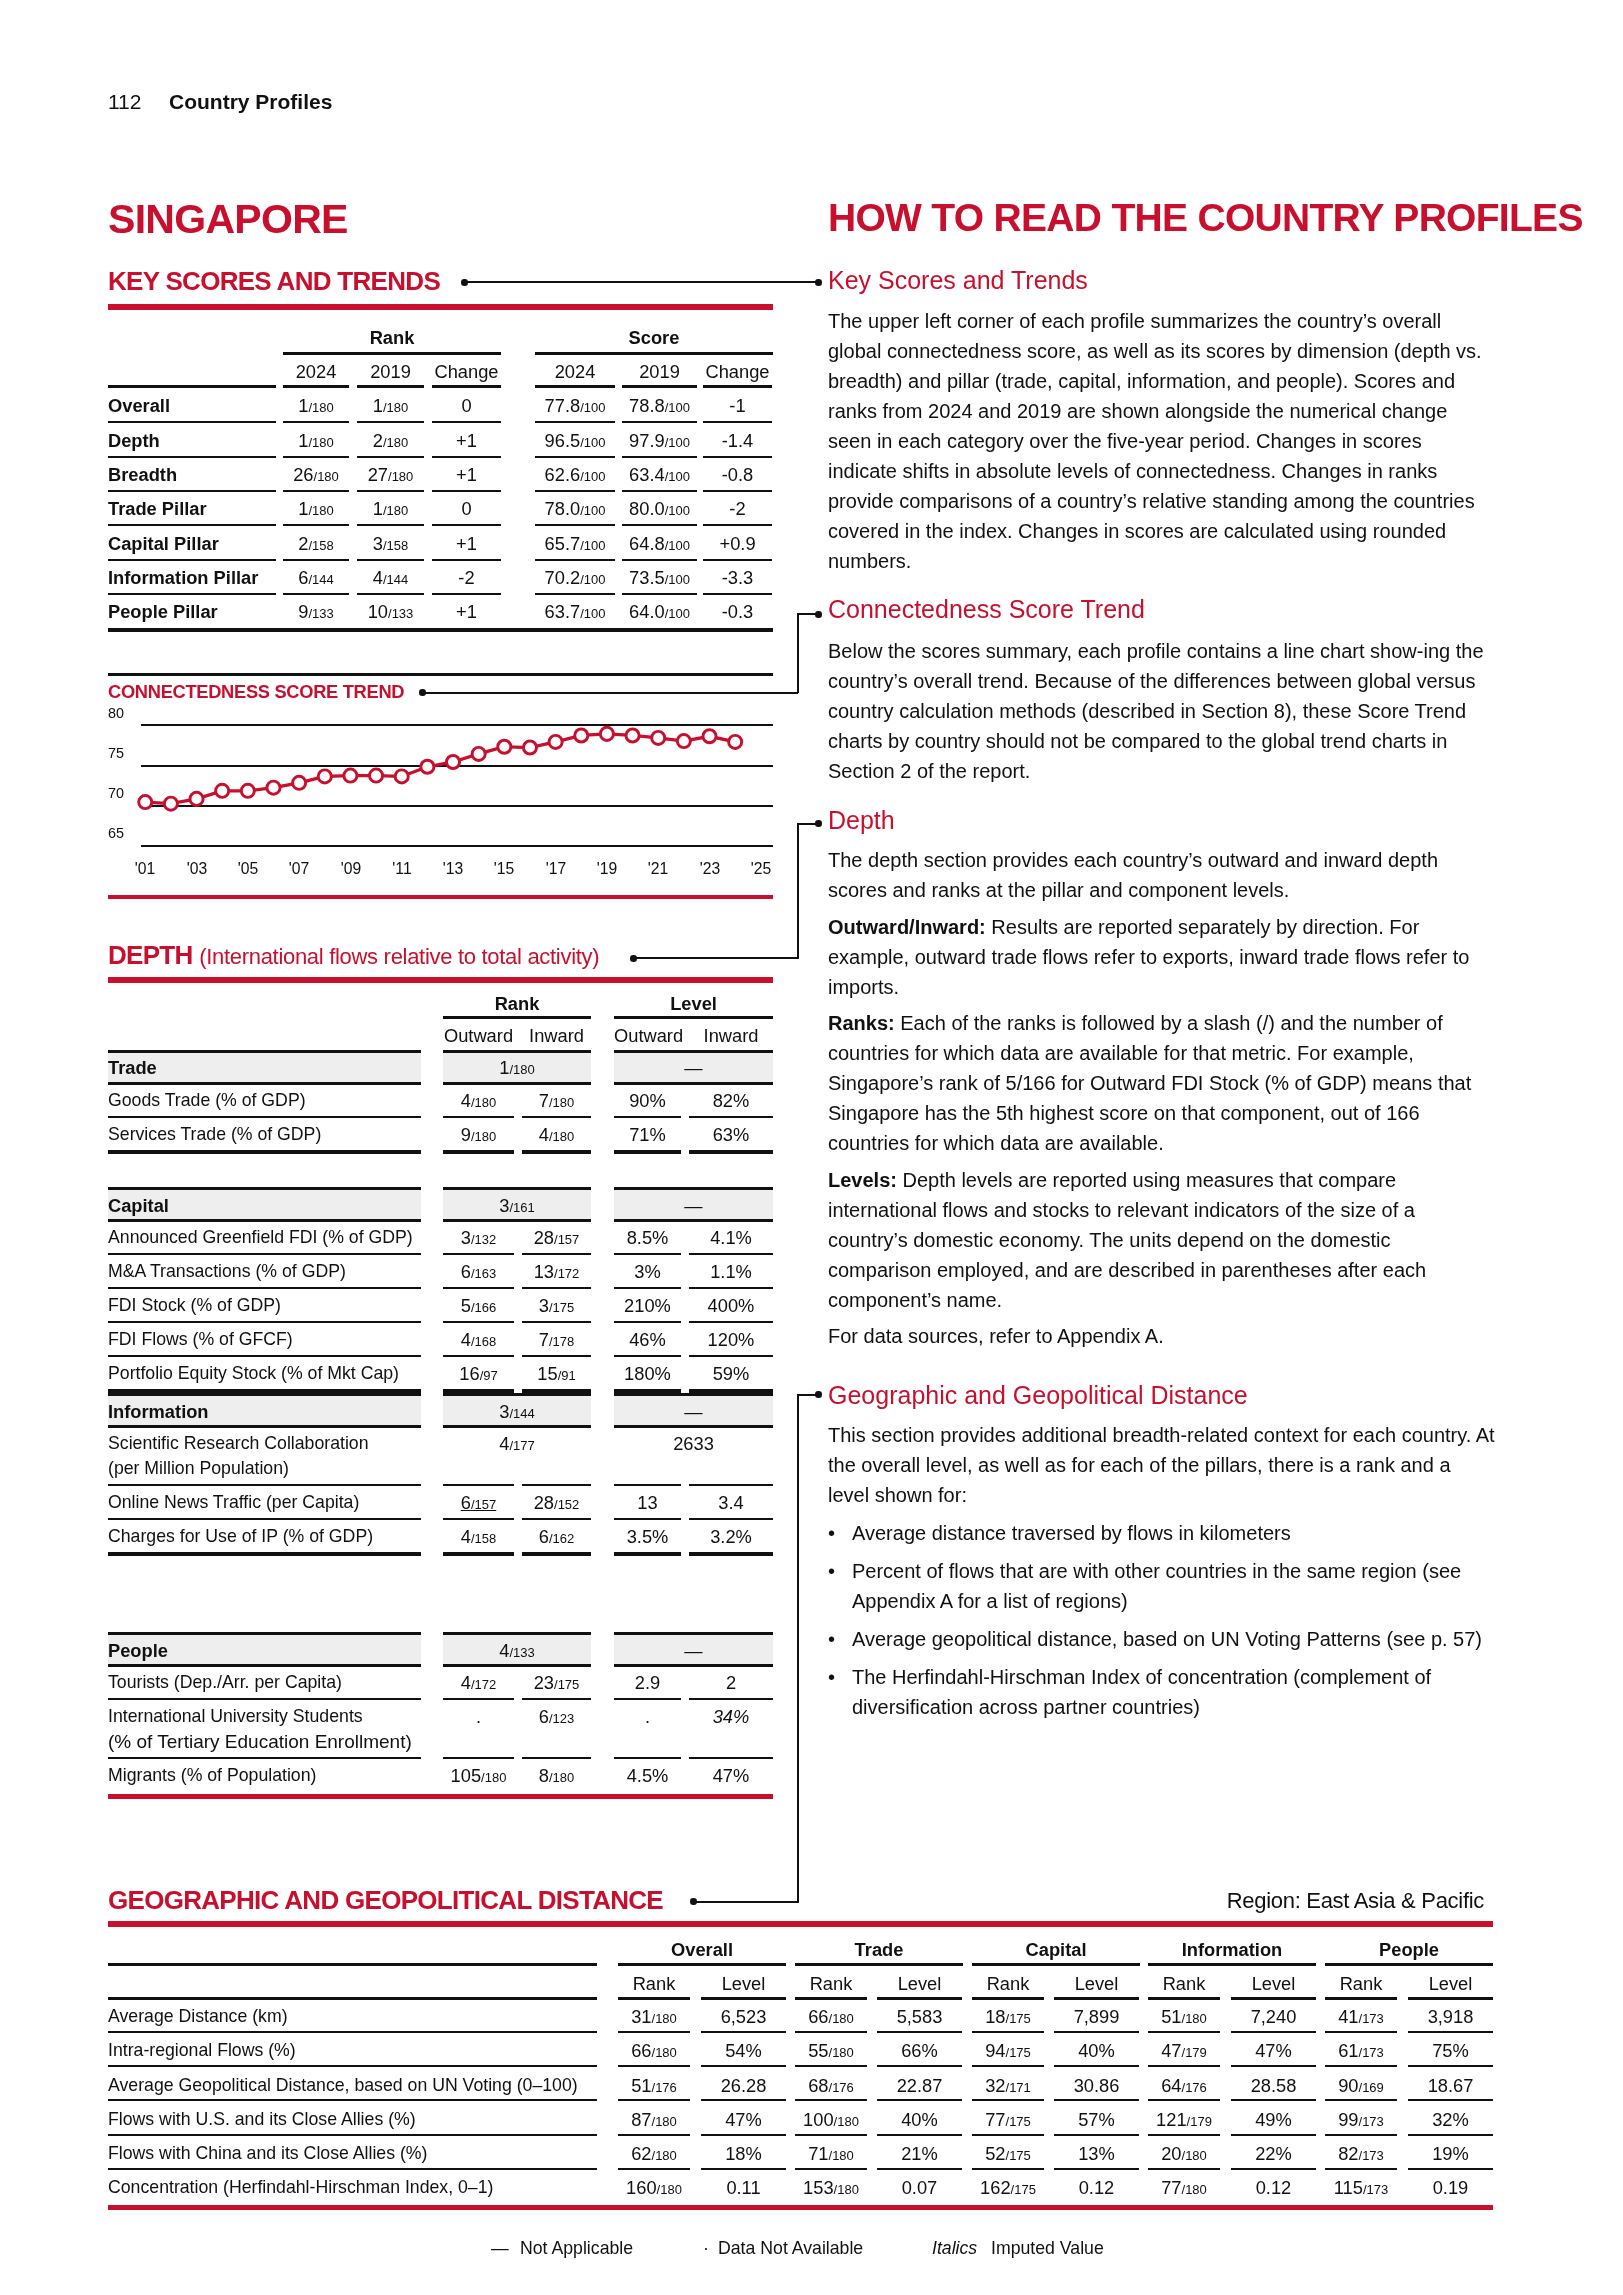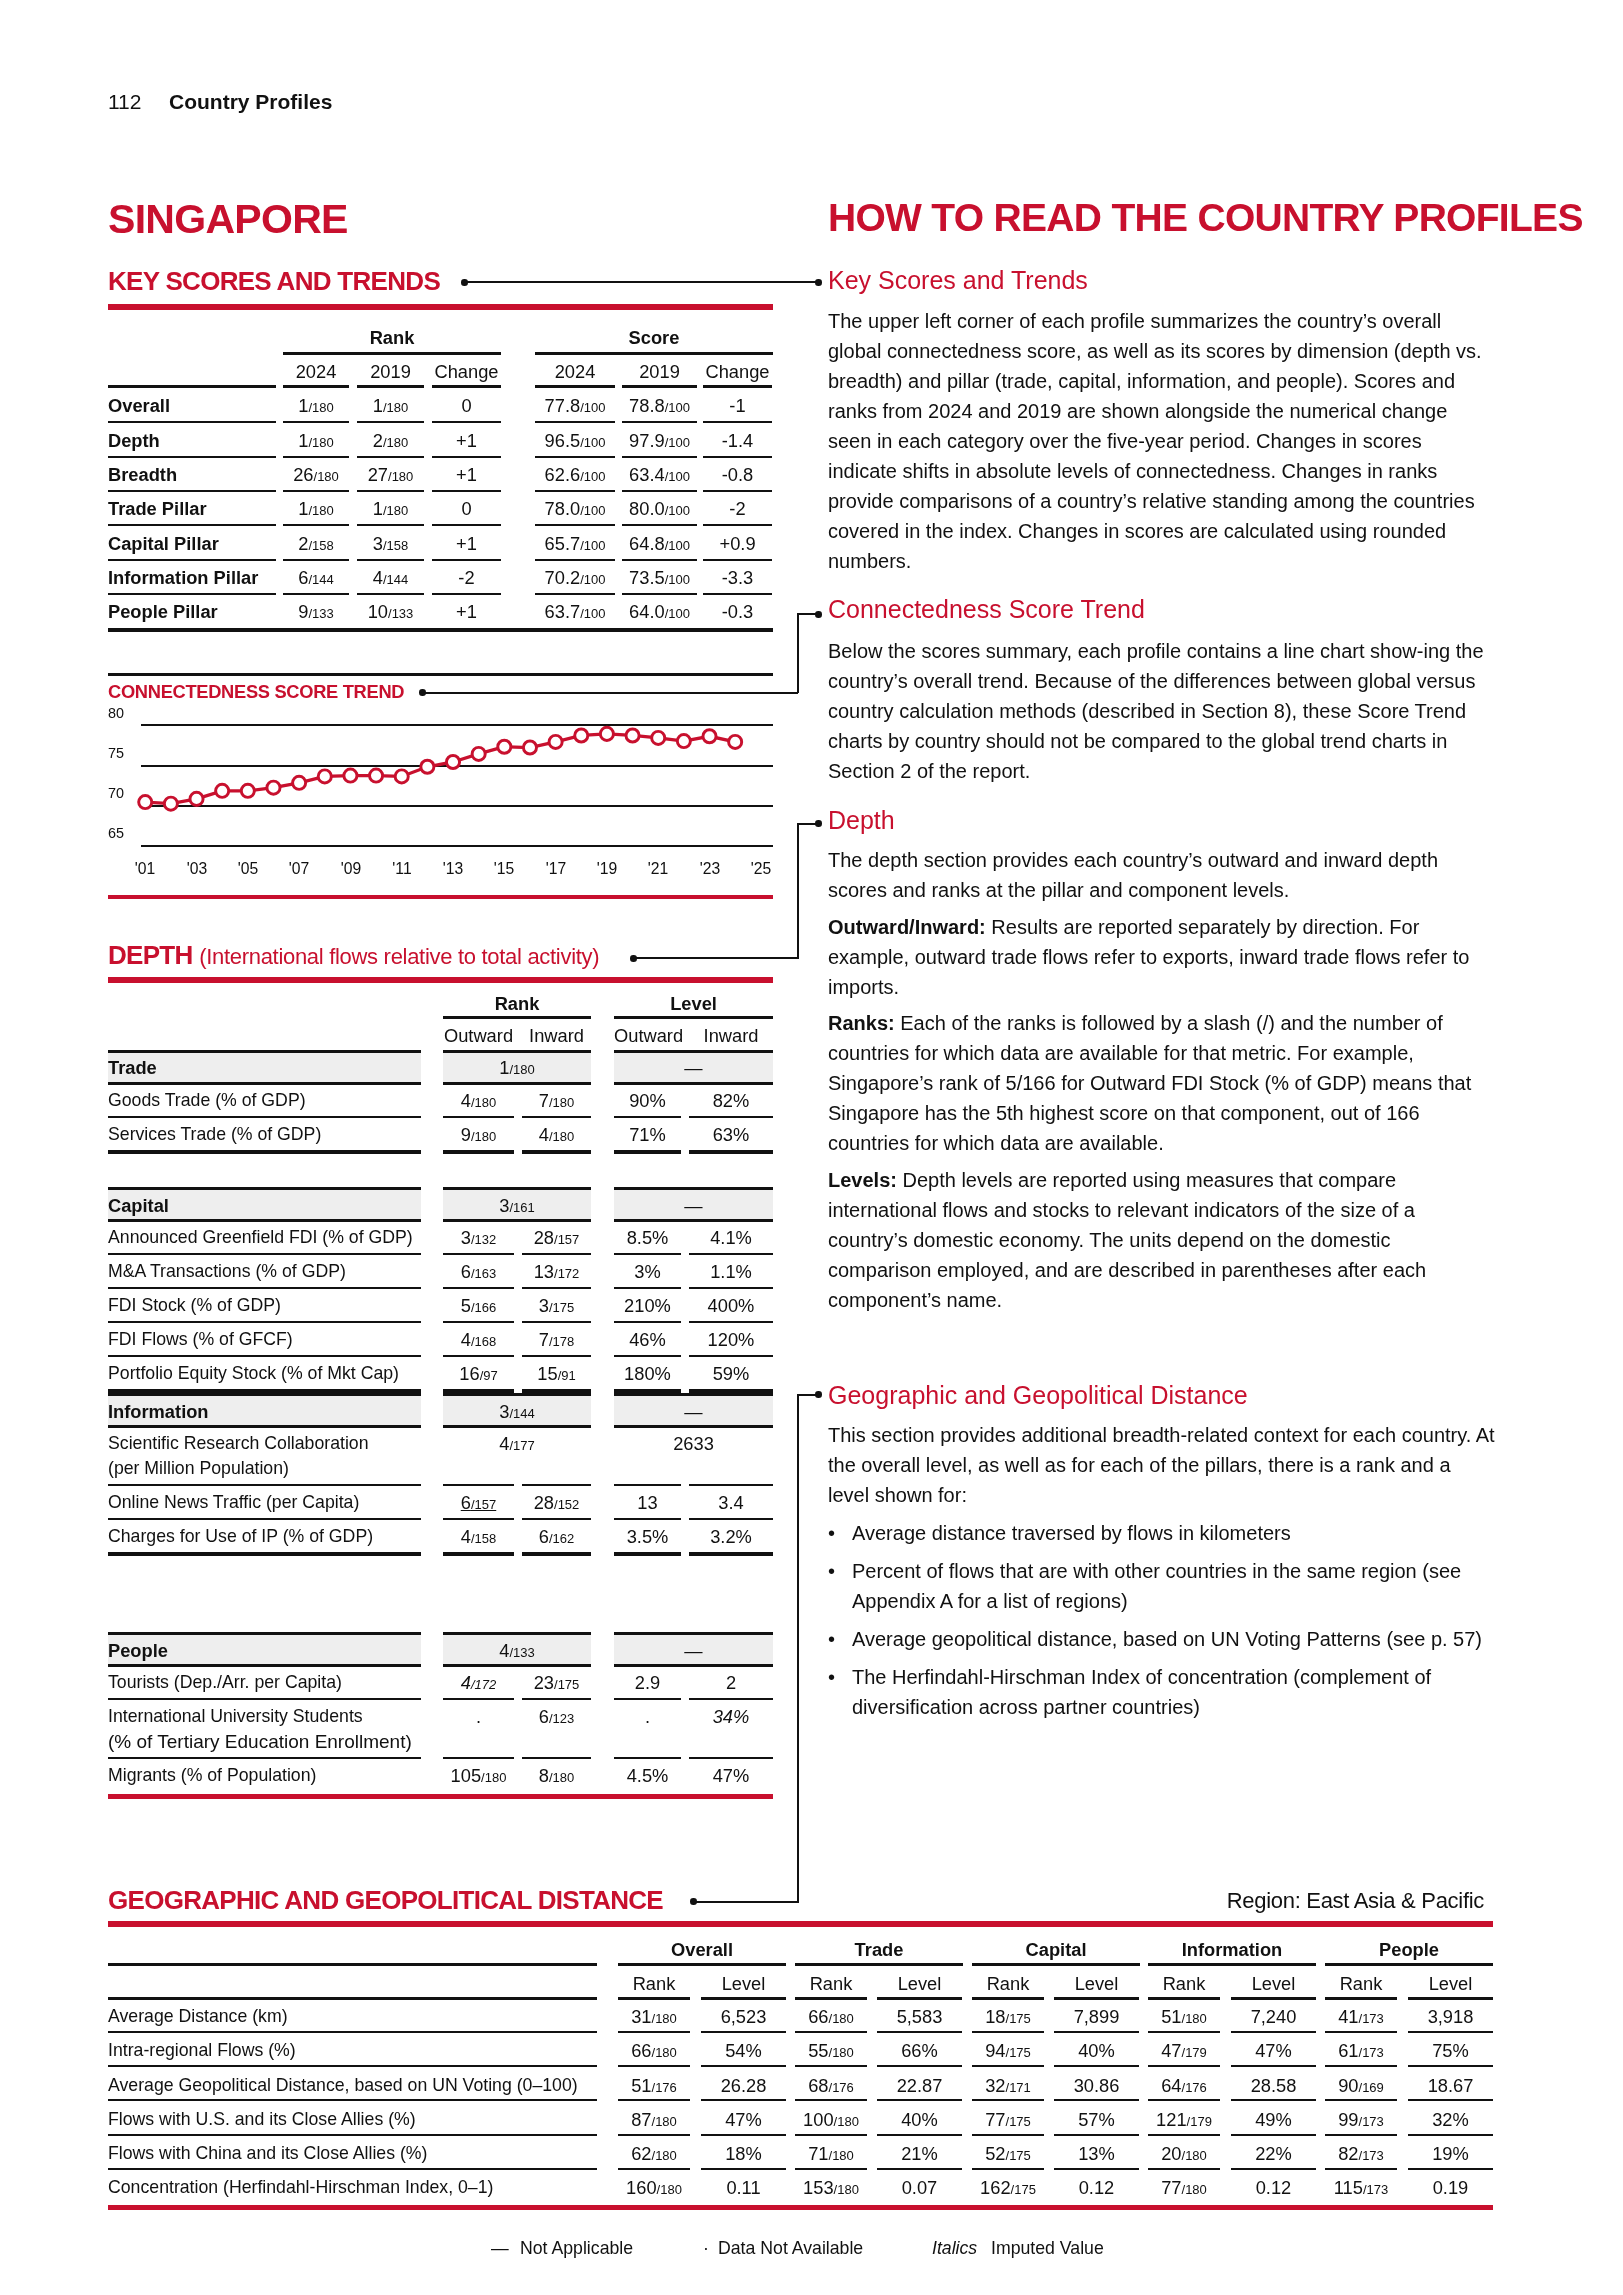--- a/index.html
+++ b/index.html
@@ -383,21 +383,21 @@
     <div class="grey" style="left:108px;top:1635px;width:313px;height:29px;"></div>
     <div class="grey" style="left:443px;top:1635px;width:148px;height:29px;"></div>
     <div class="grey" style="left:614px;top:1635px;width:159px;height:29px;"></div>
     <div class="cell l row-label-b" style="left:108px;top:1640px;">People</div>
     <div class="cell" style="left:443px;width:148px;top:1640px;"><span>4</span><small>/133</small></div>
     <div class="cell" style="left:614px;width:159px;top:1640px;">—</div>
     <div style="position:absolute;left:108px;top:1664px;width:313px;height:2.6px;background:#111;"></div>
     <div style="position:absolute;left:443px;top:1664px;width:148px;height:2.6px;background:#111;"></div>
     <div style="position:absolute;left:614px;top:1664px;width:159px;height:2.6px;background:#111;"></div>
     <div class="cell l" style="left:108px;top:1672px;font-size:17.7px;">Tourists (Dep./Arr. per Capita)</div>
-    <div class="cell" style="left:443px;width:71px;top:1672px;font-style:italic;"><span>4</span><small>/172</small></div>
+    <div class="cell" style="left:443px;width:71px;top:1672px;"><span>4</span><small>/172</small></div>
     <div class="cell" style="left:522px;width:69px;top:1672px;"><span>23</span><small>/175</small></div>
     <div class="cell" style="left:614px;width:67px;top:1672px;">2.9</div>
     <div class="cell" style="left:689px;width:84px;top:1672px;">2</div>
     <div style="position:absolute;left:108px;top:1698px;width:313px;height:2px;background:#111;"></div>
     <div style="position:absolute;left:443px;top:1698px;width:71px;height:2px;background:#111;"></div>
     <div style="position:absolute;left:522px;top:1698px;width:69px;height:2px;background:#111;"></div>
     <div style="position:absolute;left:614px;top:1698px;width:67px;height:2px;background:#111;"></div>
     <div style="position:absolute;left:689px;top:1698px;width:84px;height:2px;background:#111;"></div>
     <div class="cell l" style="left:108px;top:1706px;font-size:17.7px;">International University Students</div>
     <div class="cell l" style="left:108px;top:1731px;font-size:19px;">(% of Tertiary Education Enrollment)</div>
@@ -583,20 +583,21 @@
 
 <div class="rc-head" style="top:595px;">Connectedness Score Trend</div>
 <div class="rc" style="top:636px;">Below the scores summary, each profile contains a line chart show-ing the country’s overall trend. Because of the differences between global versus country calculation methods (described in Section 8), these Score Trend charts by country should not be compared to the global trend charts in Section 2 of the report.</div>
 
 <div class="rc-head" style="top:806px;">Depth</div>
 <div class="rc" style="top:845px;">
   <p style="margin-bottom:6.5px;">The depth section provides each country’s outward and inward depth scores and ranks at the pillar and component levels.</p>
   <p style="margin-bottom:6.5px;"><b>Outward/Inward:</b><span> Results are reported separately by direction. For example, outward trade flows refer to exports, inward trade flows refer to imports.</span></p>
   <p style="margin-bottom:6.5px;"><b>Ranks:</b><span> Each of the ranks is followed by a slash (/) and the number of countries for which data are available for that metric. For example, Singapore’s rank of 5/166 for Outward FDI Stock (% of GDP) means that Singapore has the 5th highest score on that component, out of 166 countries for which data are available.</span></p>
   <p style="margin-bottom:6.5px;"><b>Levels:</b><span> Depth levels are reported using measures that compare international flows and stocks to relevant indicators of the size of a country’s domestic economy. The units depend on the domestic comparison employed, and are described in parentheses after each component’s name.</span></p>
+  <p>For data sources, refer to Appendix A.</p>
 </div>
 
 <div class="rc-head" style="top:1381px;">Geographic and Geopolitical Distance</div>
 <div class="rc" style="top:1420px;">
   <p style="margin-bottom:7.9px;">This section provides additional breadth-related context for each country. At the overall level, as well as for each of the pillars, there is a rank and a level shown for:</p>
   <ul class="bullets" id="geo-bullets">
       <li>Average distance traversed by flows in kilometers</li>
       <li>Percent of flows that are with other countries in the same region (see Appendix A for a list of regions)</li>
       <li>Average geopolitical distance, based on UN Voting Patterns (see p. 57)</li>
       <li>The Herfindahl-Hirschman Index of concentration (complement of diversification across partner countries)</li>

